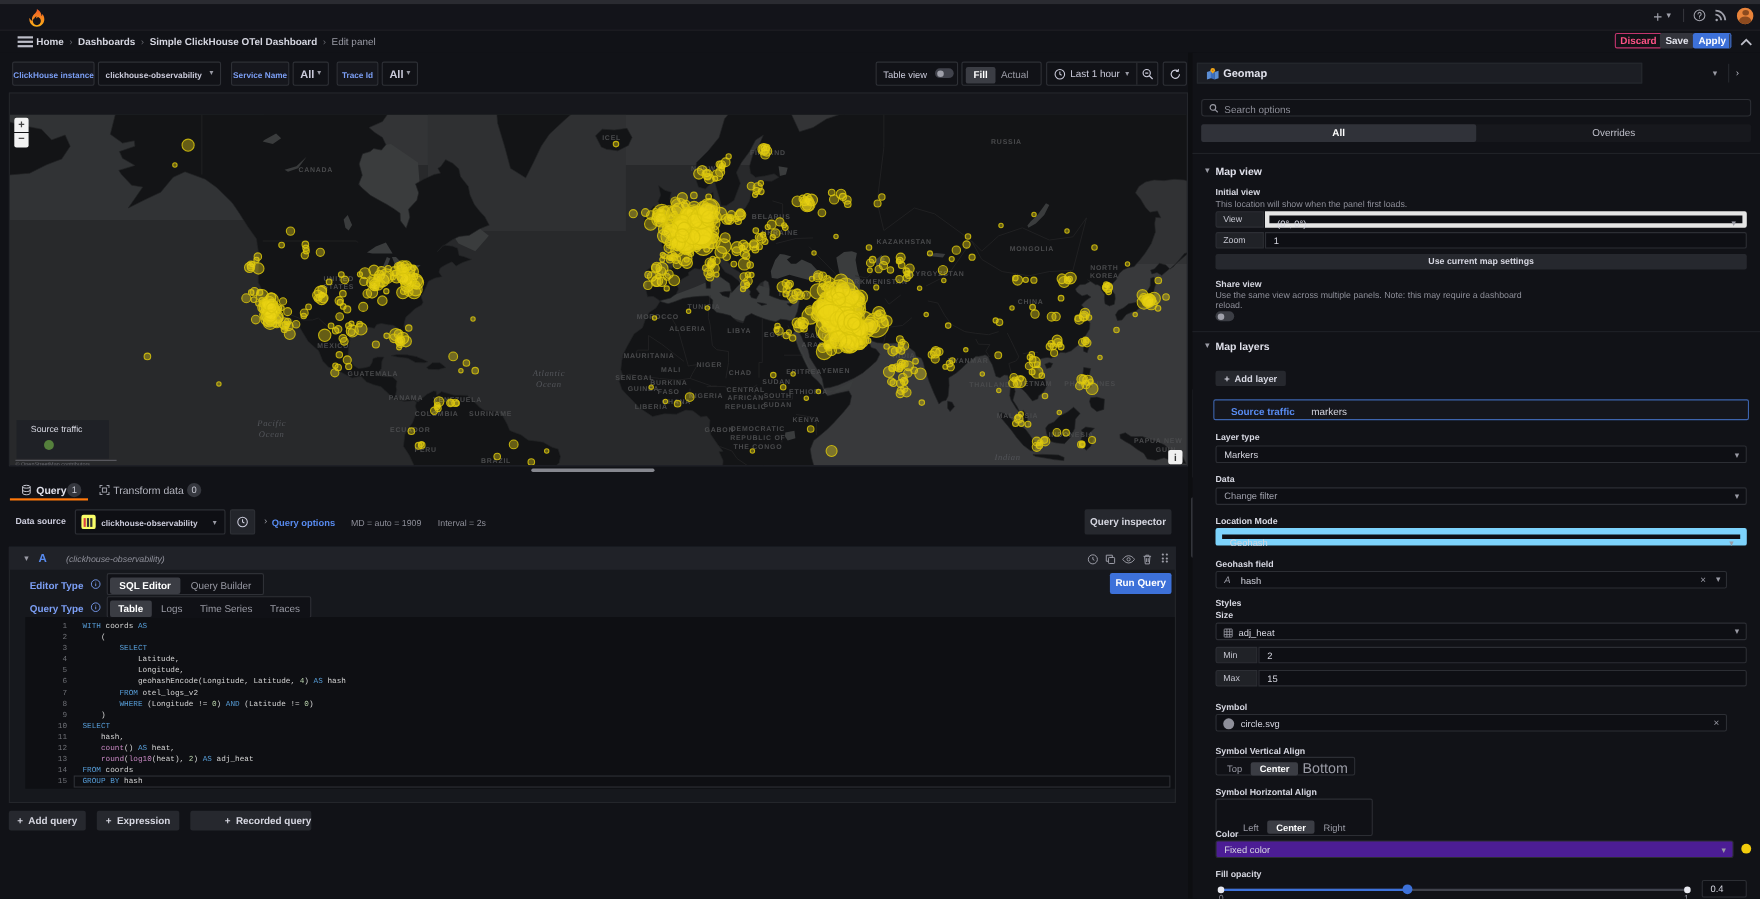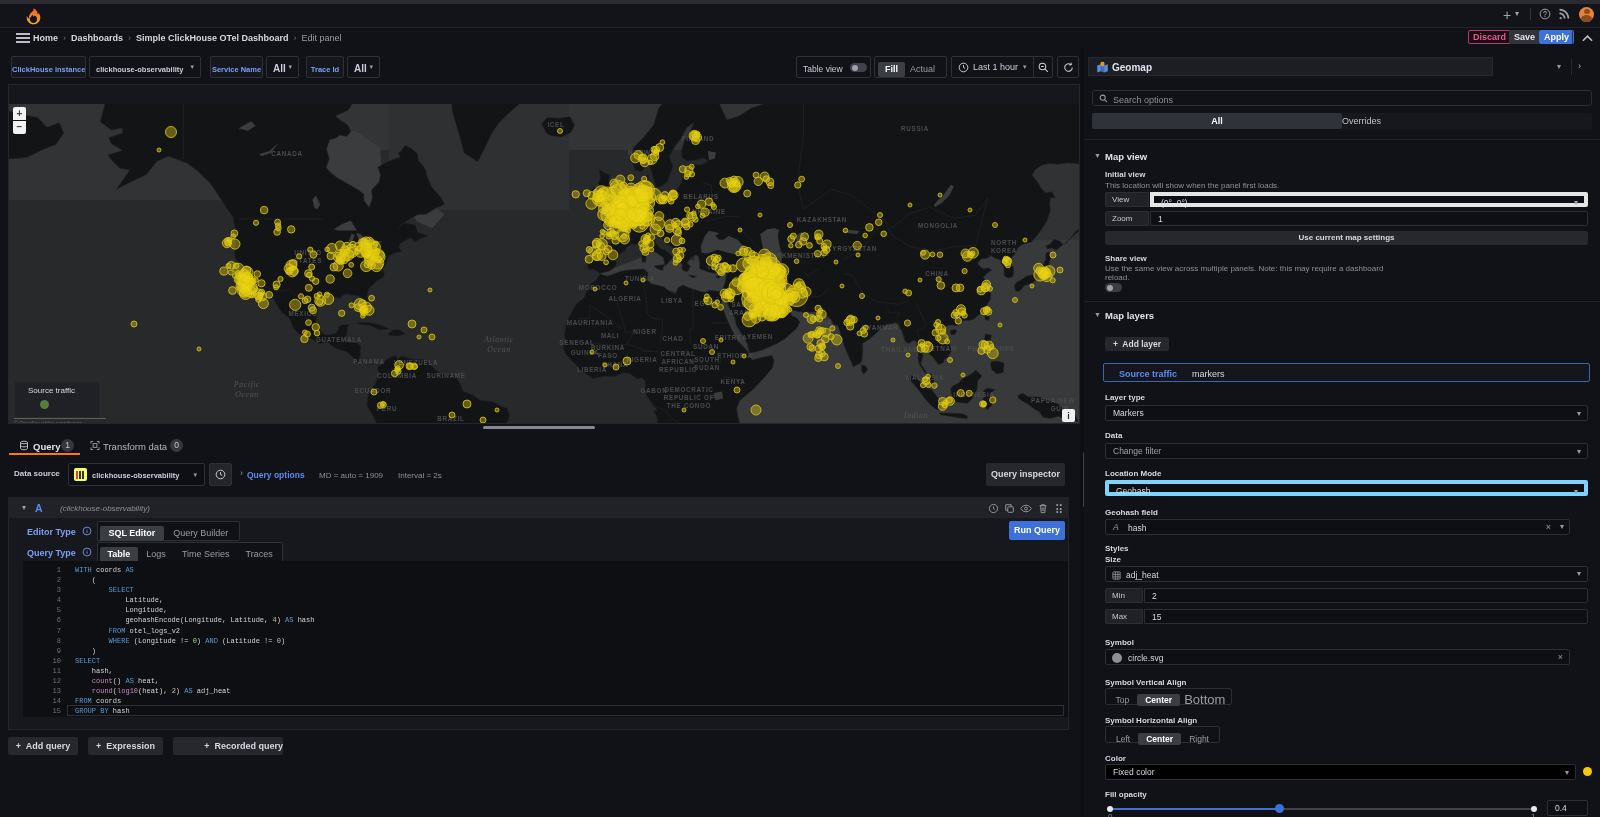--- a/index.html
+++ b/index.html
@@ -1359,21 +1359,21 @@
 <div class="abs" style="left:1092px;top:90px;width:500px;height:16px;border:1px solid #2c2e34;border-radius:3px;background:#111217">
  <svg class="abs" style="left:6px;top:3px" width="9" height="9" viewBox="0 0 16 16" fill="none" stroke="#9a9ba5" stroke-width="1.8">
         <circle cx="6.5" cy="6.5" r="4.5"></circle>
         <path d="M10 10l4.3 4.3"></path>
       </svg>
  <span class="abs dim" style="left:20px;top:3.5px;font-size:9px">Search options</span>
 </div>
 
 <div class="abs" style="left:1092px;top:113px;width:500px;height:16px;background:#17181d;border-radius:2px">
  <div class="abs" style="left:0;top:0;width:250px;height:16px;background:#303239;border-radius:2px;text-align:center;line-height:16px;font-size:9px;font-weight:bold;color:#fff">All</div>
- <div class="abs" style="left:250px;top:0;width:250px;height:16px;line-height:16px;font-size:9px;color:#c0c1cb">Overrides</div>
+ <div class="abs" style="left:250px;top:0;width:250px;height:16px;text-align:center;line-height:16px;font-size:9px;color:#c0c1cb">Overrides</div>
 </div>
 <div class="abs" style="left:1084px;top:139px;width:516px;height:1px;background:#202227"></div>
 
 <div class="abs" style="left:1094px;top:152px;color:#9a9ba5;font-size:7px">▼</div>
 <div class="abs" style="left:1105px;top:151px;font-size:9.5px;font-weight:bold;color:#e0e1eb">Map view</div>
 <div class="abs" style="left:1105px;top:170px;font-size:8px;font-weight:bold;color:#d6d7e1">Initial view</div>
 <div class="abs dim" style="left:1105px;top:181px;font-size:8px">This location will show when the panel first loads.</div>
 <div class="abs" style="left:1105px;top:192px;width:44px;height:15px;background:#202227;border:1px solid #2c2e34;border-radius:2px 0 0 2px;line-height:14px;padding-left:6px;font-size:8px;color:#c6c7d1">View</div>
 <div class="abs" style="left:1150px;top:192px;width:438px;height:15px;background:#0e0f14;border:4px solid #e5e5e5;border-radius:0 2px 2px 0;line-height:14px;padding-left:7px;font-size:8.5px;color:#d6d7e1">(0°, 0°)<span class="abs" style="right:6px;top:0px;color:#9a9ba5;font-size:8px">▾</span></div>
 <div class="abs" style="left:1105px;top:211px;width:44px;height:15px;background:#202227;border:1px solid #2c2e34;border-radius:2px 0 0 2px;line-height:14px;padding-left:6px;font-size:8px;color:#c6c7d1">Zoom</div>
@@ -1391,21 +1391,21 @@
 <div class="abs" style="left:1105px;top:337px;height:14px;background:#26282e;border-radius:2px;line-height:14px;padding:0 8px;font-size:8.5px;font-weight:bold;color:#d6d7e1;white-space:nowrap">+&nbsp; Add layer</div>
 <div class="abs" style="left:1103px;top:363px;width:487px;height:19px;background:#15161c;border:1px solid #3d64ad;border-radius:2px">
  <span class="abs" style="left:15px;top:5px;font-size:9px;font-weight:bold;color:#588bf0">Source traffic</span>
  <span class="abs" style="left:88px;top:5px;font-size:9px;color:#d6d7e1">markers</span>
 </div>
 <div class="abs" style="left:1105px;top:393px;font-size:8px;font-weight:bold;color:#d6d7e1">Layer type</div>
 <div class="abs" style="left:1105px;top:405px;width:483px;height:16px;background:#0e0f14;border:1px solid #2c2e34;border-radius:2px;line-height:15px;padding-left:7px;font-size:8.5px;color:#d6d7e1">Markers<span class="abs" style="right:6px;top:0px;color:#9a9ba5;font-size:8px">▾</span></div>
 <div class="abs" style="left:1105px;top:431px;font-size:8px;font-weight:bold;color:#d6d7e1">Data</div>
 <div class="abs" style="left:1105px;top:443px;width:483px;height:16px;background:#0e0f14;border:1px solid #2c2e34;border-radius:2px;line-height:15px;padding-left:7px;font-size:8.5px;color:#9fa0ab">Change filter<span class="abs" style="right:6px;top:0px;color:#9a9ba5;font-size:8px">▾</span></div>
 <div class="abs" style="left:1105px;top:469px;font-size:8px;font-weight:bold;color:#d6d7e1">Location Mode</div>
-<div class="abs" style="left:1105px;top:480px;width:483px;height:16px;background:#0e0f14;border:4px solid #7dd3fc;border-radius:2px;line-height:15px;padding-left:7px;font-size:8.5px;color:#d6d7e1">Geohash<span class="abs" style="right:6px;top:0px;color:#9a9ba5;font-size:8px">▾</span></div>
+<div class="abs" style="left:1105px;top:480px;width:483px;height:16px;background:#0e0f14;border:6px solid #7dd3fc;border-radius:2px;line-height:15px;padding-left:7px;font-size:8.5px;color:#d6d7e1">Geohash<span class="abs" style="right:6px;top:0px;color:#9a9ba5;font-size:8px">▾</span></div>
 <div class="abs" style="left:1105px;top:508px;font-size:8px;font-weight:bold;color:#d6d7e1">Geohash field</div>
 <div class="abs" style="left:1105px;top:519px;width:465px;height:16px;background:#0e0f14;border:1px solid #2c2e34;border-radius:2px">
  <span class="abs" style="left:7px;top:2px;font-size:8.5px;font-style:italic;color:#9a9ba5">A</span>
  <span class="abs" style="left:22px;top:2.5px;font-size:8.5px;color:#d6d7e1">hash</span>
  <span class="abs" style="right:18px;top:2px;color:#9a9ba5;font-size:9px">×</span>
  <span class="abs" style="right:5px;top:2px;color:#9a9ba5;font-size:8px">▾</span>
 </div>
 <div class="abs" style="left:1105px;top:544px;font-size:8px;font-weight:bold;color:#d6d7e1">Styles</div>
 <div class="abs" style="left:1105px;top:555px;font-size:8px;font-weight:bold;color:#d6d7e1">Size</div>
 <div class="abs" style="left:1105px;top:566px;width:483px;height:16px;background:#0e0f14;border:1px solid #2c2e34;border-radius:2px">
@@ -1424,25 +1424,25 @@
 <div class="abs" style="left:1105px;top:649px;width:465px;height:16px;background:#0e0f14;border:1px solid #2c2e34;border-radius:2px">
  <span class="abs" style="left:6px;top:3px;width:10px;height:10px;border-radius:50%;background:#8e8f99"></span>
  <span class="abs" style="left:22px;top:2.5px;font-size:8.5px;color:#d6d7e1">circle.svg</span>
  <span class="abs" style="right:6px;top:2px;color:#9a9ba5;font-size:9px">×</span>
 </div>
 <div class="abs" style="left:1105px;top:678px;font-size:8px;font-weight:bold;color:#d6d7e1">Symbol Vertical Align</div>
 <div class="abs" style="left:1105px;top:688px;height:17px;border:1px solid #2c2e34;border-radius:2px;padding:1.5px;background:#101116">
  <span class="ib" style="height:12px;line-height:12px;padding:0 8px;font-size:8.5px;color:#9a9ba5">Top</span><span class="ib seg-on" style="height:12px;line-height:12px;padding:0 8px;font-size:8.5px;font-weight:bold">Center</span><span class="ib" style="height:12px;line-height:12px;padding:0 4px;font-size:13px;color:#9a9ba5">Bottom</span>
 </div>
 <div class="abs" style="left:1105px;top:716px;font-size:8px;font-weight:bold;color:#d6d7e1">Symbol Horizontal Align</div>
-<div class="abs" style="left:1105px;top:726px;height:17px;border:1px solid #2c2e34;border-radius:2px;padding:2px;background:#101116">
+<div class="abs" style="left:1105px;top:726px;height:17px;border:1px solid #2c2e34;border-radius:2px;padding:16px;background:#101116">
  <span class="ib" style="height:12px;line-height:12px;padding:0 8px;font-size:8.5px;color:#9a9ba5">Left</span><span class="ib seg-on" style="height:12px;line-height:12px;padding:0 8px;font-size:8.5px;font-weight:bold">Center</span><span class="ib" style="height:12px;line-height:12px;padding:0 8px;font-size:8.5px;color:#9a9ba5">Right</span>
 </div>
 <div class="abs" style="left:1105px;top:754px;font-size:8px;font-weight:bold;color:#d6d7e1">Color</div>
-<div class="abs" style="left:1105px;top:764px;width:471px;height:16px;background:#000000;border:1px solid #2c2e34;border-radius:2px;line-height:15px;padding-left:7px;font-size:8.5px;color:#d6d7e1">Fixed color<span class="abs" style="right:6px;top:0px;color:#9a9ba5;font-size:8px">▾</span></div>
+<div class="abs" style="left:1105px;top:764px;width:471px;height:16px;background:#4c1d95;border:1px solid #2c2e34;border-radius:2px;line-height:15px;padding-left:7px;font-size:8.5px;color:#d6d7e1">Fixed color<span class="abs" style="right:6px;top:0px;color:#9a9ba5;font-size:8px">▾</span></div>
 <div class="abs" style="left:1583px;top:767px;width:9px;height:9px;border-radius:50%;background:#f2cc0c"></div>
 <div class="abs" style="left:1105px;top:790px;font-size:8px;font-weight:bold;color:#d6d7e1">Fill opacity</div>
 <div class="abs" style="left:1110px;top:808px;width:425px;height:2px;background:#40424b;border-radius:2px"></div>
 <div class="abs" style="left:1110px;top:808px;width:169px;height:2px;background:#3d71d9;border-radius:2px"></div>
 <div class="abs" style="left:1107px;top:806px;width:6px;height:6px;border-radius:50%;background:#e8e9f0"></div>
 <div class="abs" style="left:1531px;top:806px;width:6px;height:6px;border-radius:50%;background:#e8e9f0"></div>
 <div class="abs" style="left:1275px;top:804px;width:9px;height:9px;border-radius:50%;background:#3d71d9"></div>
 <div class="abs" style="left:1547px;top:800px;width:41px;height:16px;background:#0e0f14;border:1px solid #2c2e34;border-radius:2px;line-height:15px;padding-left:7px;font-size:8.5px;color:#d6d7e1">0.4</div>
 <div class="abs dim" style="left:1108px;top:812px;font-size:8px">0</div>
 <div class="abs dim" style="left:1531px;top:812px;font-size:8px">1</div>

